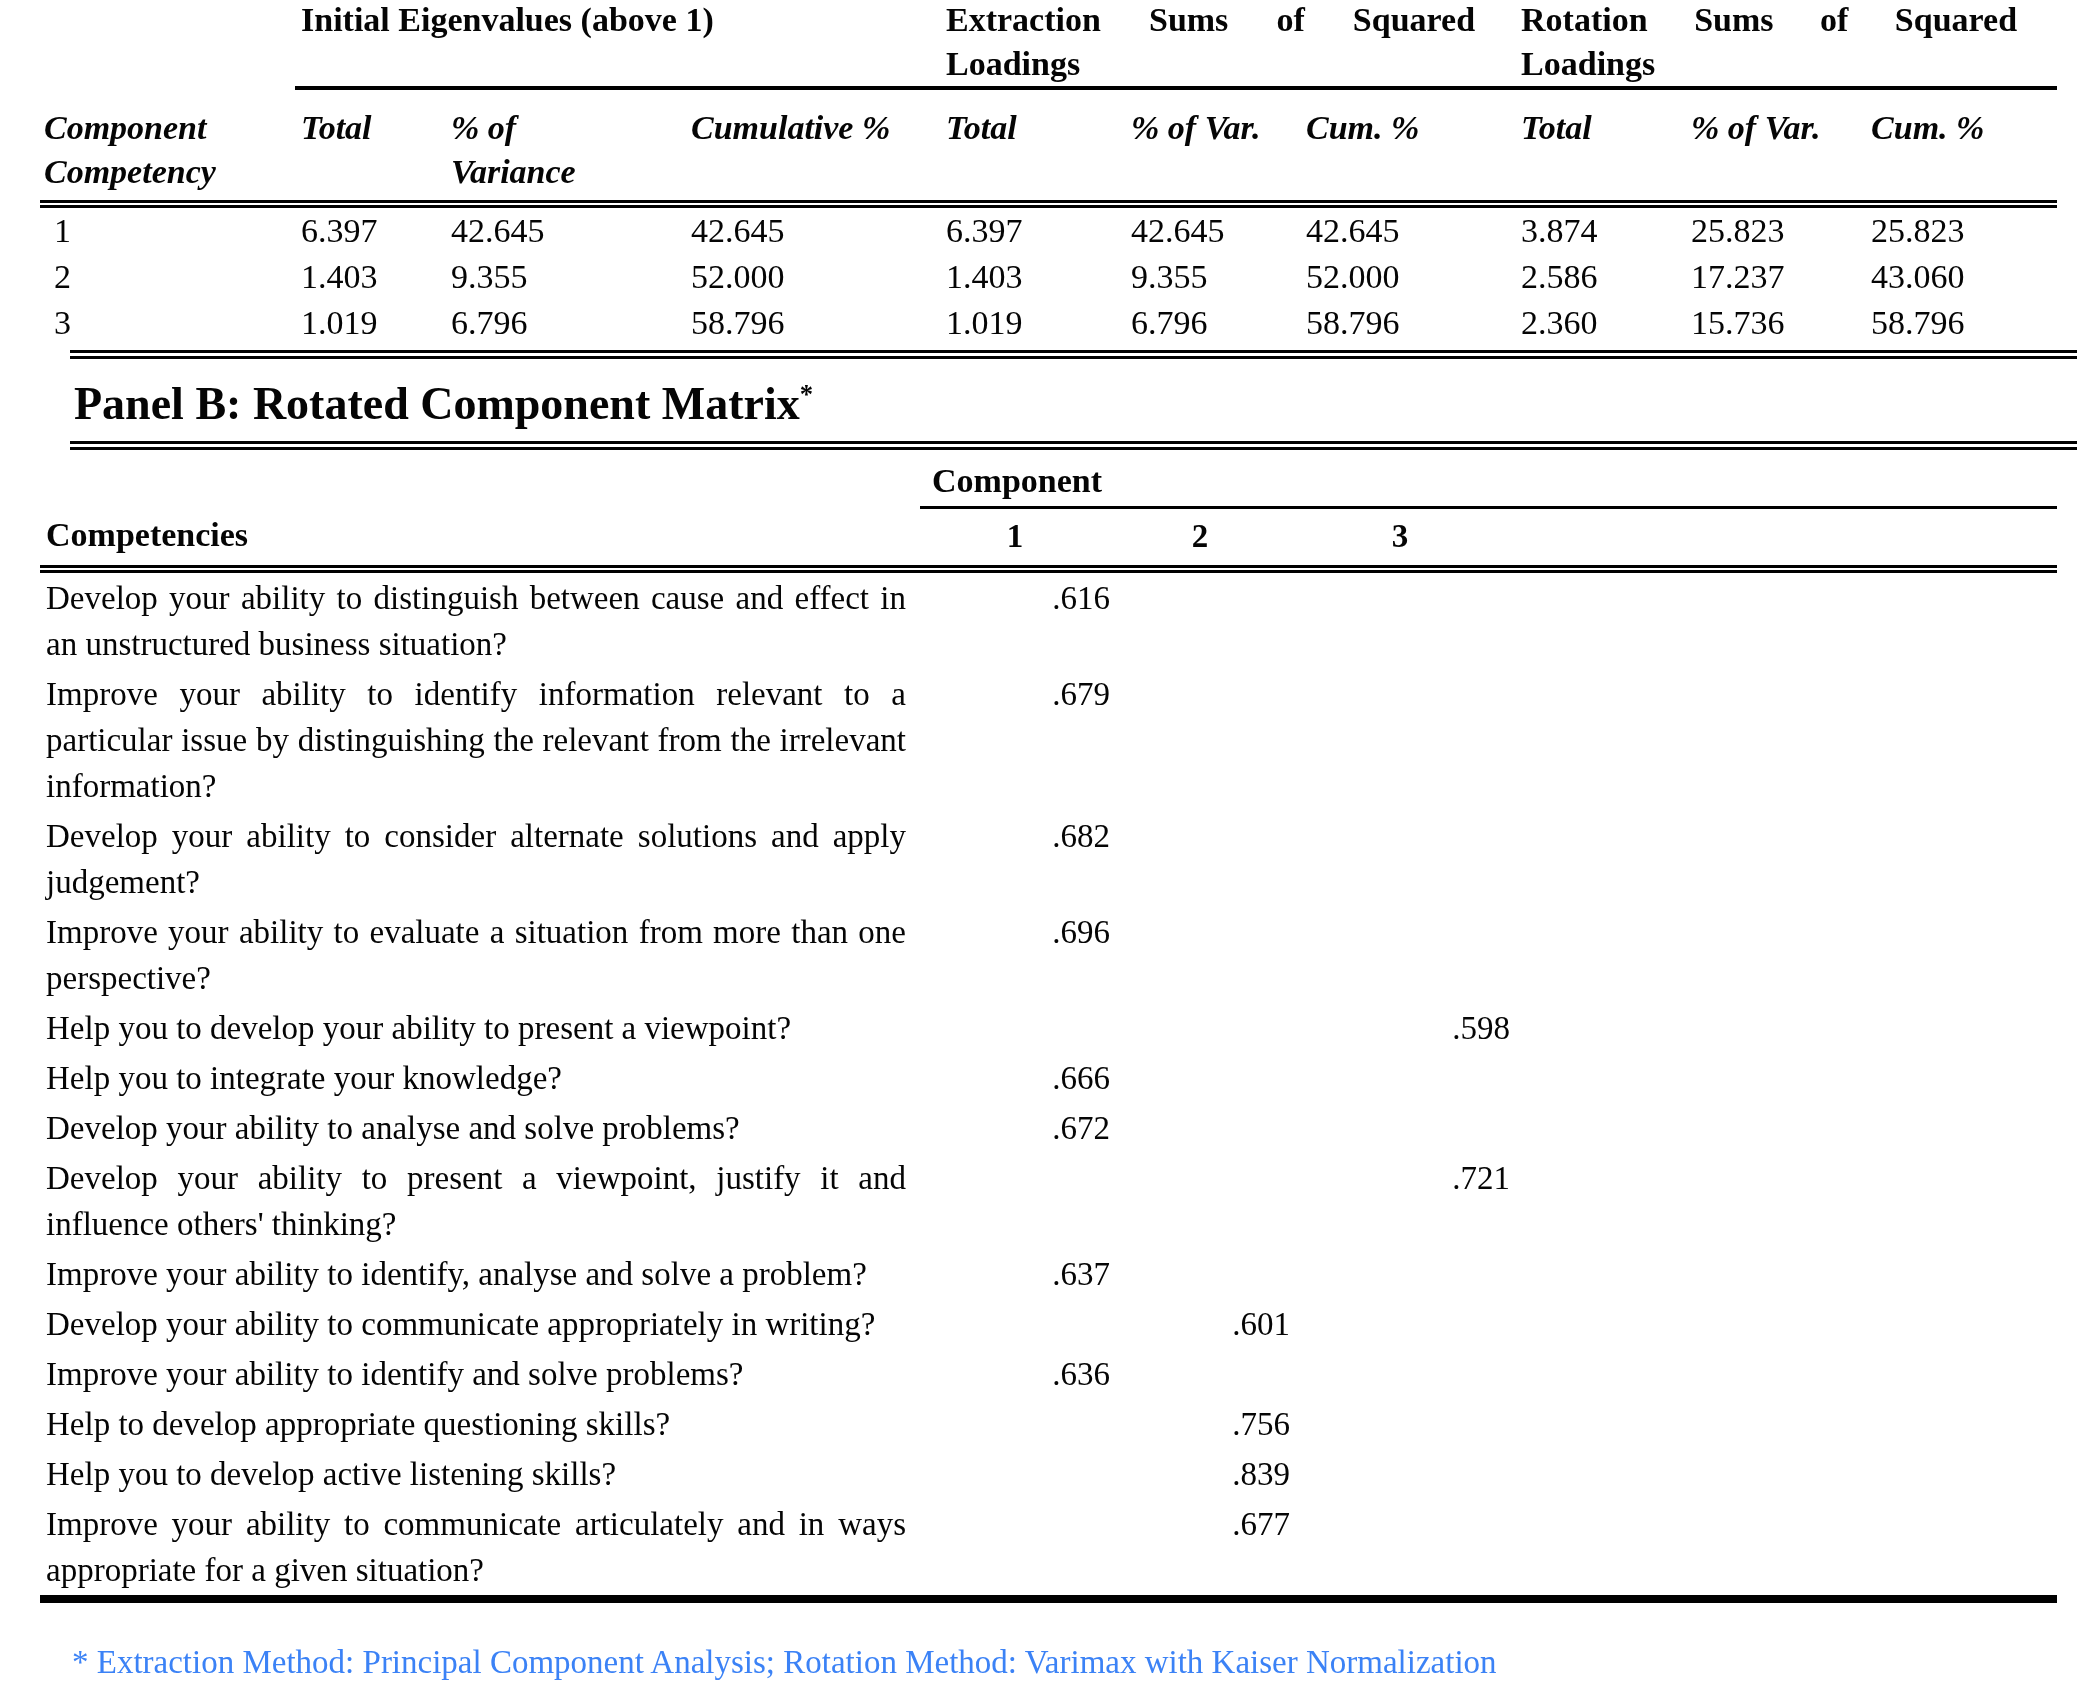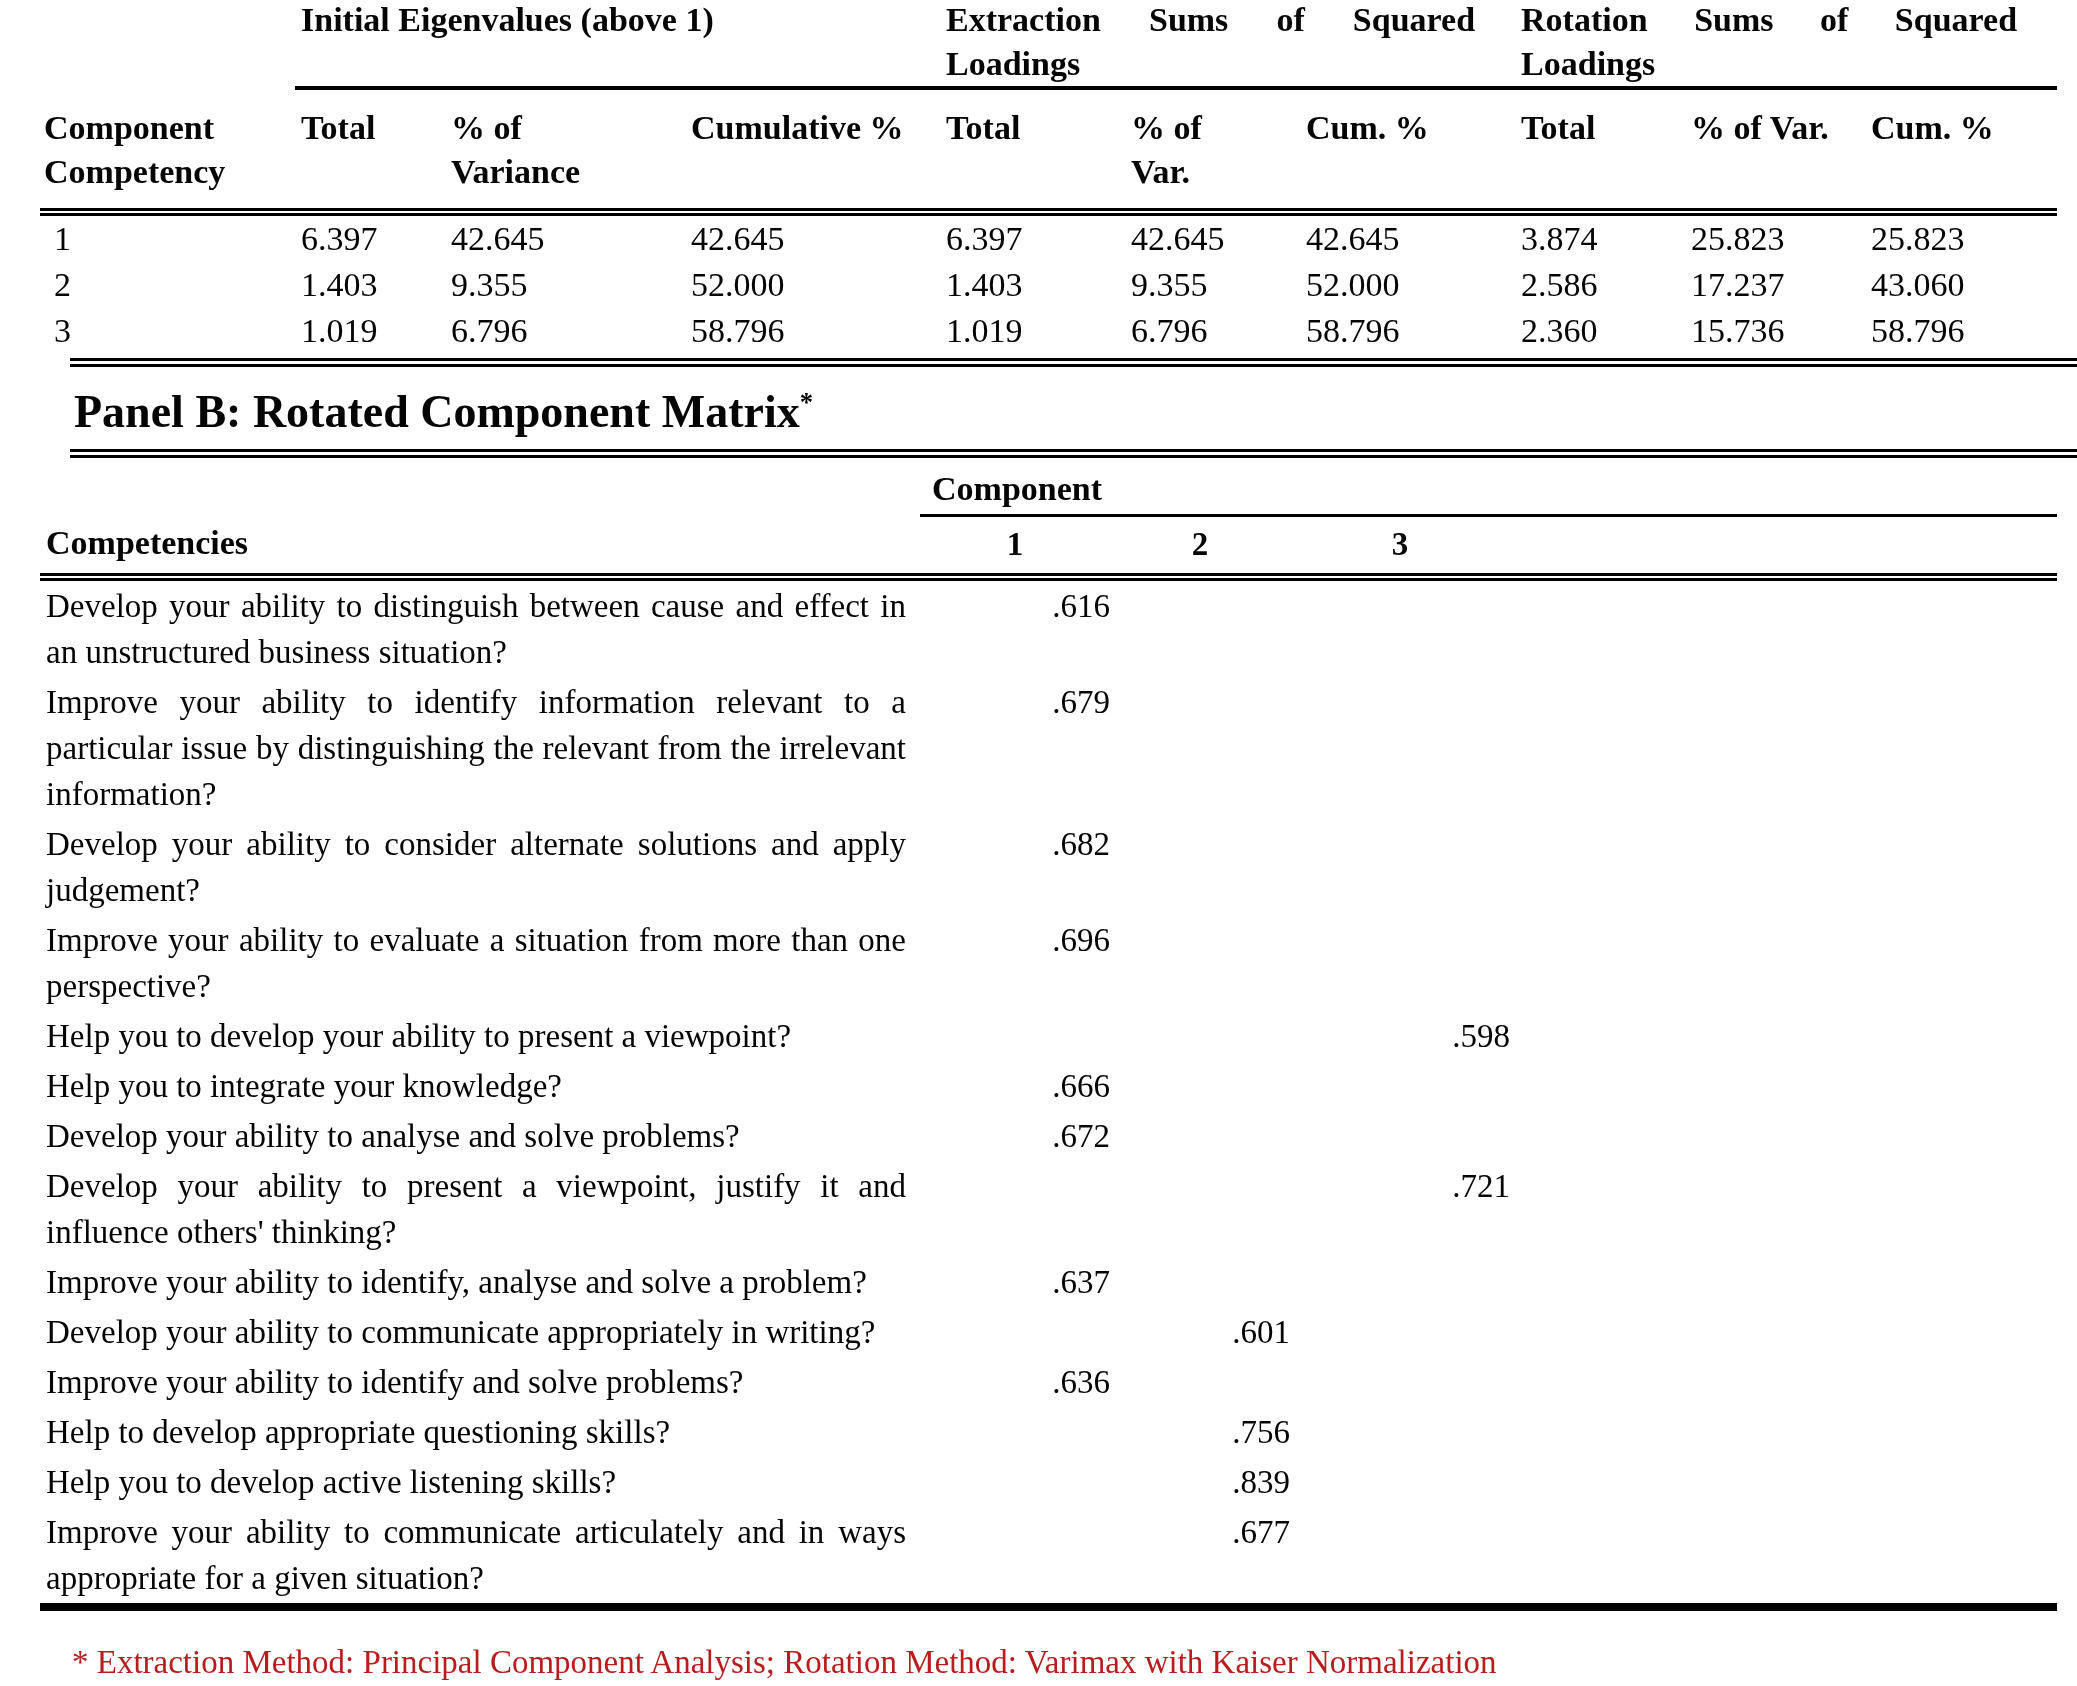--- a/index.html
+++ b/index.html
@@ -15,21 +15,21 @@
     width:2017px;border-collapse:collapse;table-layout:fixed;
     margin-top:-4px;
   }
   table.panelA th, table.panelA td{
     text-align:left;vertical-align:top;padding:0 0 0 6px;
     font-size:34px;line-height:44px;
   }
   table.panelA th{font-weight:bold;}
   table.panelA .group{border-bottom:4px solid #000;padding-top:2px;text-align:justify;padding-right:40px;}
   table.panelA .g1{text-align:left;}
-  table.panelA tr.colhead th{border-bottom:8px double #000;padding-top:16px;padding-bottom:14px;padding-right:36px;}
+  table.panelA tr.colhead th{border-bottom:8px double #000;padding-top:16px;padding-bottom:6px;padding-right:36px;font-style:italic;}
   table.panelA th.rowhdr{vertical-align:bottom;padding-bottom:8px;padding-left:4px;}
   table.panelA tbody td{line-height:46px;}
   table.panelA tbody td.comp{padding-left:14px;}
 
   
   .panel-title{
     width:2017px;box-sizing:border-box;
     border-top:9px double #000;border-bottom:9px double #000;
     font-size:46px;font-weight:bold;line-height:58px;
     padding:6px 0 8px 4px;margin-top:4px;margin-left:30px;
@@ -50,21 +50,21 @@
   table.panelB th.competencies{padding-left:6px;font-size:34px;}
   table.panelB th.cnum{text-align:center;}
   table.panelB td.q{
     text-align:justify;padding:2px 14px 2px 6px;
   }
   table.panelB td.v{text-align:right;padding-top:2px;}
 
   
   .footnote{
     position:absolute;left:72px;top:1648px;width:1900px;
-    font-size:33px;color:#b91c1c;filter:blur(0.7px);
+    font-size:33px;color:#3b82f6;filter:blur(0.7px);
   }
 </style>
 </head>
 <body>
 
 <div class="page">
 
   <table class="panelA">
     <colgroup>
       <col style="width:255px">

